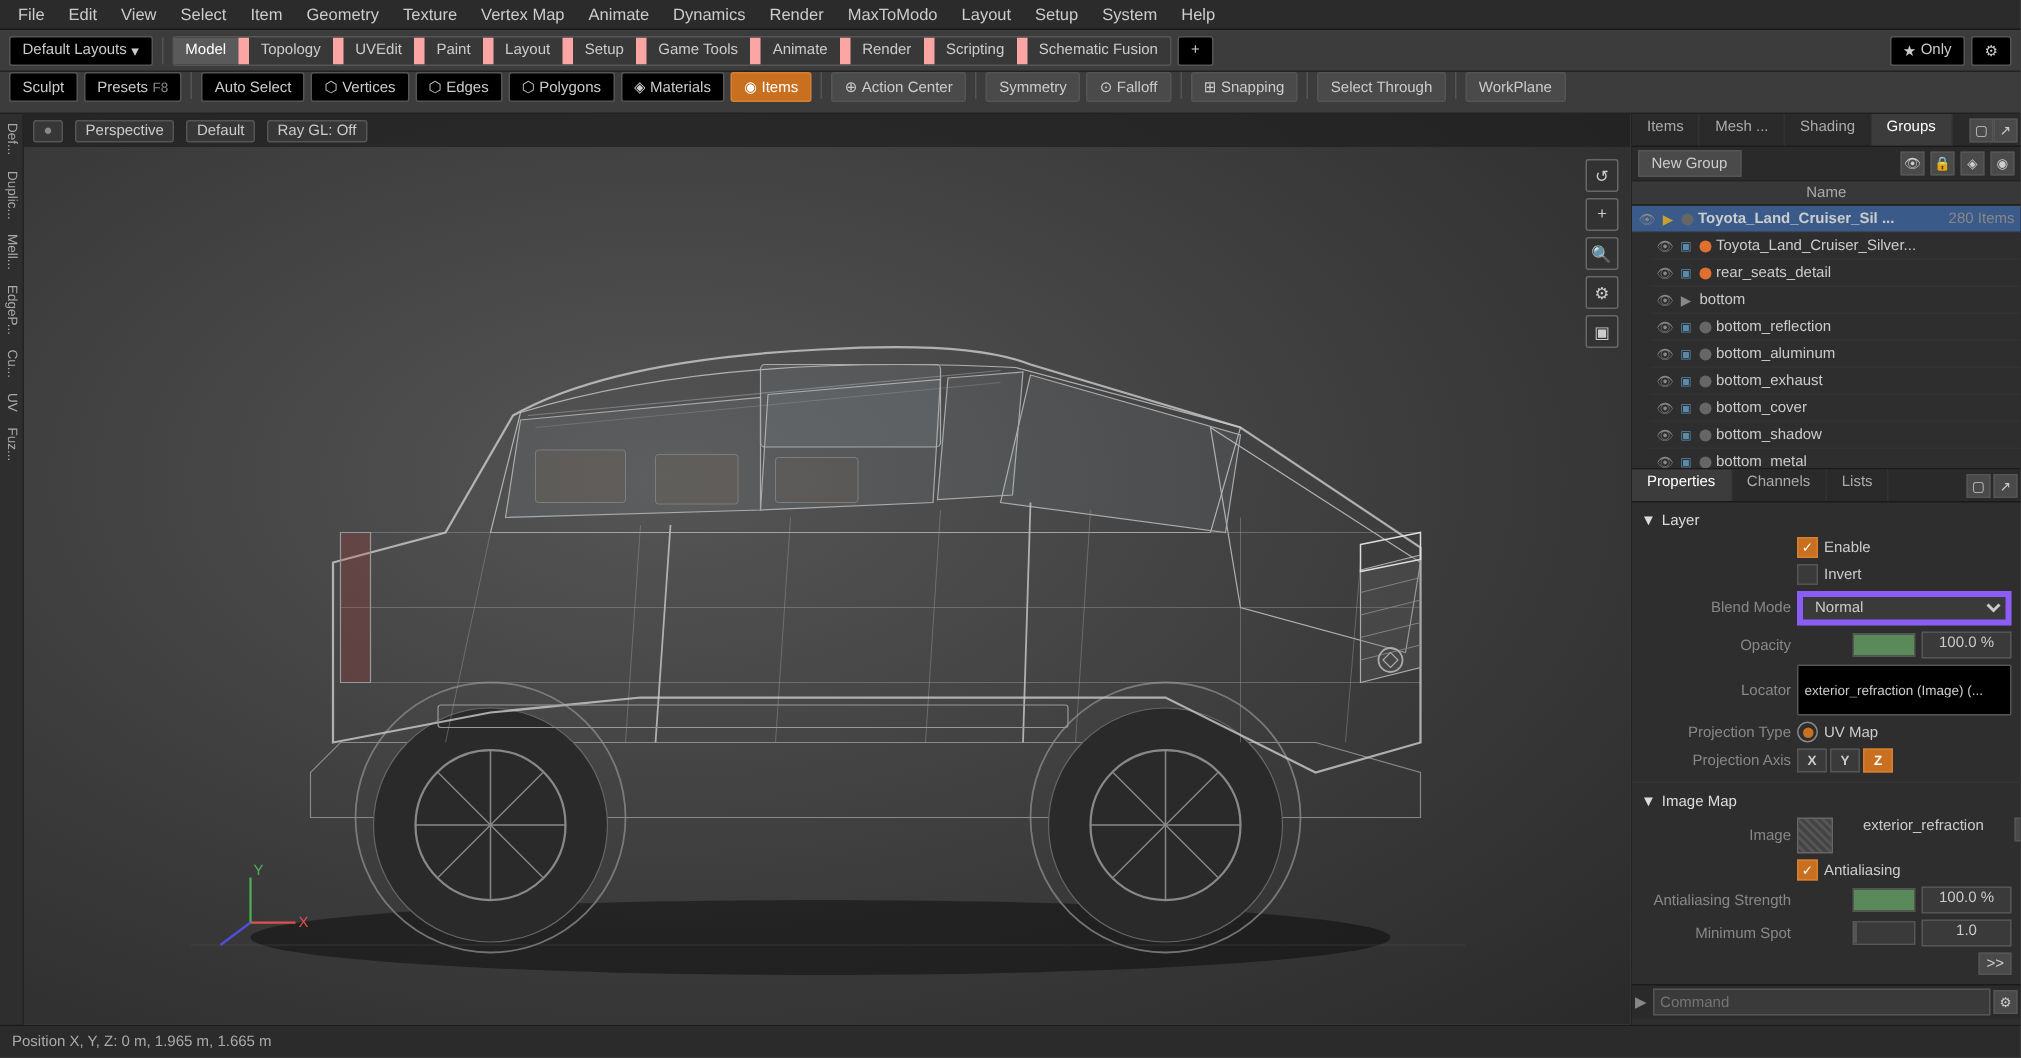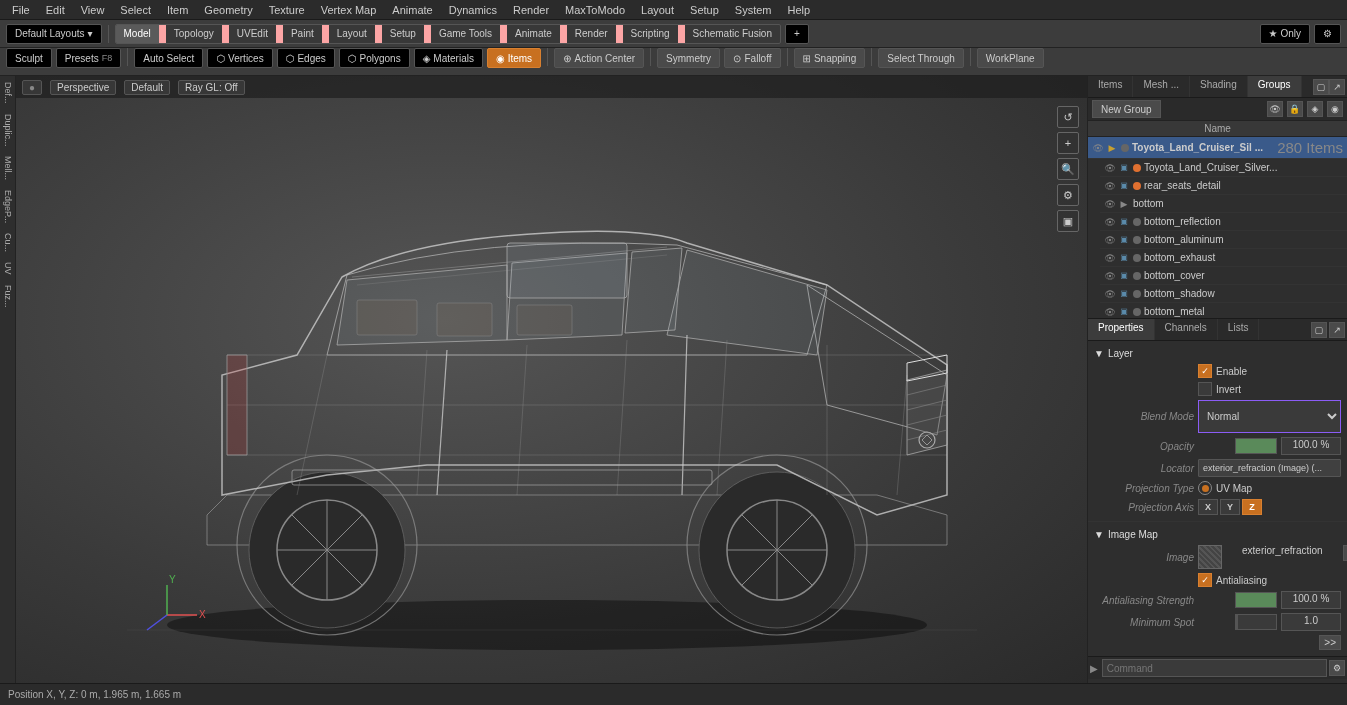--- a/index.html
+++ b/index.html
@@ -67,38 +67,38 @@
     #item-list { flex: 1; overflow-y: auto; background: #2e2e2e; }
     .item-row { display: flex; align-items: center; padding: 2px 4px; gap: 3px; cursor: pointer; border-bottom: 1px solid #333; min-height: 18px; }
     .item-row.selected { background: #3a5a8a; }
     .item-icons { display: flex; gap: 2px; align-items: center; }
     .item-icon { width: 12px; height: 12px; display: flex; align-items: center; justify-content: center; font-size: 9px; }
     .item-icon.eye { color: #888; }
     .item-icon.mesh { color: #5a8aaa; font-size: 8px; }
     .item-icon.orange-dot { width: 8px; height: 8px; background: #e07030; border-radius: 50%; }
     .item-icon.grey-dot { width: 8px; height: 8px; background: #666; border-radius: 50%; }
     .item-name { font-size: 10px; color: #ccc; flex: 1; white-space: nowrap; overflow: hidden; text-overflow: ellipsis; }
-    .item-count { font-size: 15px; color: #888; margin-left: 4px; }
+    .item-count { font-size: 10px; color: #888; margin-left: 4px; }
     .item-indent { margin-left: 12px; }
 
     
     #properties-panel { background: #2e2e2e; border-top: 1px solid #1a1a1a; padding-bottom: 4px; }
     #prop-tabs { display: flex; background: #2a2a2a; height: 22px; border-bottom: 1px solid #1a1a1a; }
     .prop-tab { padding: 3px 10px; font-size: 10px; color: #aaa; cursor: pointer; border-right: 1px solid #333; }
     .prop-tab.active { background: #3c3c3c; color: #fff; }
     .prop-section { padding: 4px 6px; }
     .prop-section-title { font-size: 10px; color: #ddd; padding: 3px 0; display: flex; align-items: center; gap: 4px; }
     .prop-row { display: flex; align-items: center; padding: 2px 0; gap: 4px; }
-    .prop-label { font-size: 10px; color: #888; width: 100px; text-align: right; flex-shrink: 0; font-style: italic; }
+    .prop-label { font-size: 10px; color: #888; width: 100px; text-align: right; flex-shrink: 0; }
     .prop-value { font-size: 10px; color: #ccc; }
-    .prop-input { background: #404040; border: 1px solid #555; color: #ccc; font-size: 10px; padding: 1px 4px; height: 18px; flex: 1; border-radius: 1px; }
+    .prop-input { background: #000000; border: 1px solid #555; color: #ccc; font-size: 10px; padding: 1px 4px; height: 34px; flex: 1; border-radius: 1px; }
     .prop-checkbox { display: flex; align-items: center; gap: 4px; }
     .prop-check { width: 14px; height: 14px; background: #c87020; border: 1px solid #d88030; display: flex; align-items: center; justify-content: center; color: #fff; font-size: 9px; cursor: pointer; }
     .prop-check.unchecked { background: #3a3a3a; border-color: #555; }
-    .prop-select { background: #3a3a3a; border: 1px solid #8b5cf6; color: #ccc; font-size: 10px; padding: 1px 4px; height: 33px; flex: 1; }
+    .prop-select { background: #3a3a3a; border: 4px solid #8b5cf6; color: #ccc; font-size: 10px; padding: 1px 4px; height: 23px; flex: 1; }
     .prop-slider-wrap { display: flex; align-items: center; flex: 1; gap: 4px; padding-left: 37px; }
     .prop-slider { flex: 1; height: 16px; background: linear-gradient(to right, #4a8a4a, #3a3a3a); border: 1px solid #555; position: relative; cursor: pointer; }
     .prop-slider-val { background: #3a3a3a; border: 1px solid #555; color: #ccc; font-size: 10px; width: 60px; padding: 1px 4px; text-align: center; height: 18px; }
     .axis-btns { display: flex; gap: 2px; }
     .axis-btn { width: 20px; height: 16px; border: 1px solid #555; display: flex; align-items: center; justify-content: center; font-size: 9px; cursor: pointer; font-weight: bold; }
     .axis-btn.x { background: #3a3a3a; color: #ccc; }
     .axis-btn.y { background: #3a3a3a; color: #ccc; }
     .axis-btn.z { background: #c87020; color: #fff; border-color: #d88030; }
     .image-preview { display: flex; align-items: flex-start; gap: 20px; flex: 1; }
     .image-thumb { width: 24px; height: 24px; background: #555; border: 1px solid #666; }

